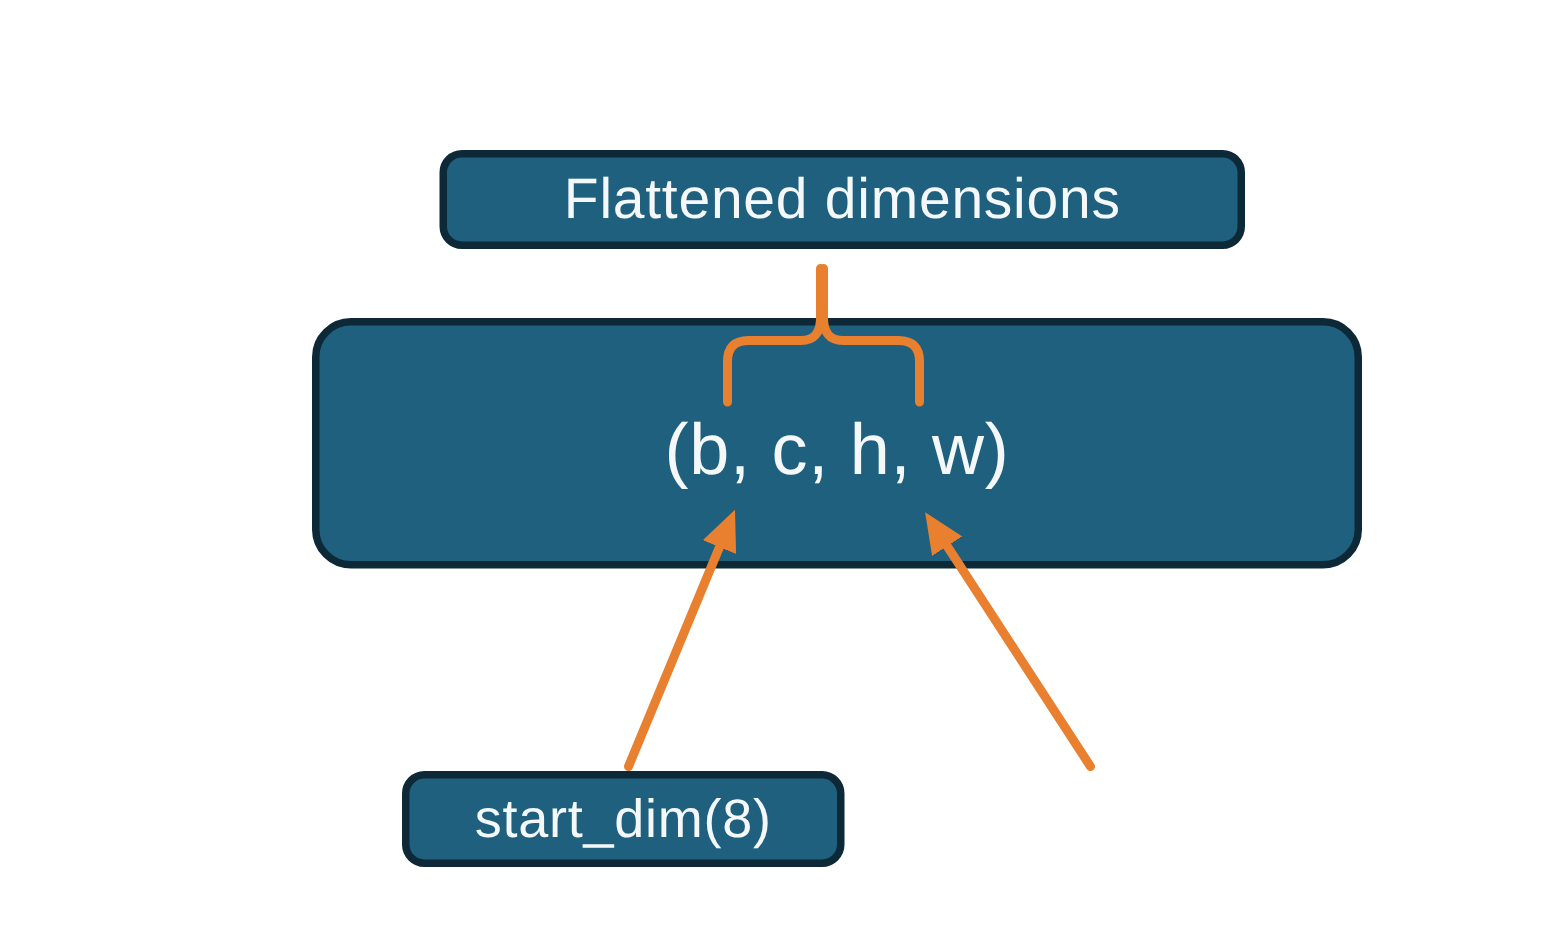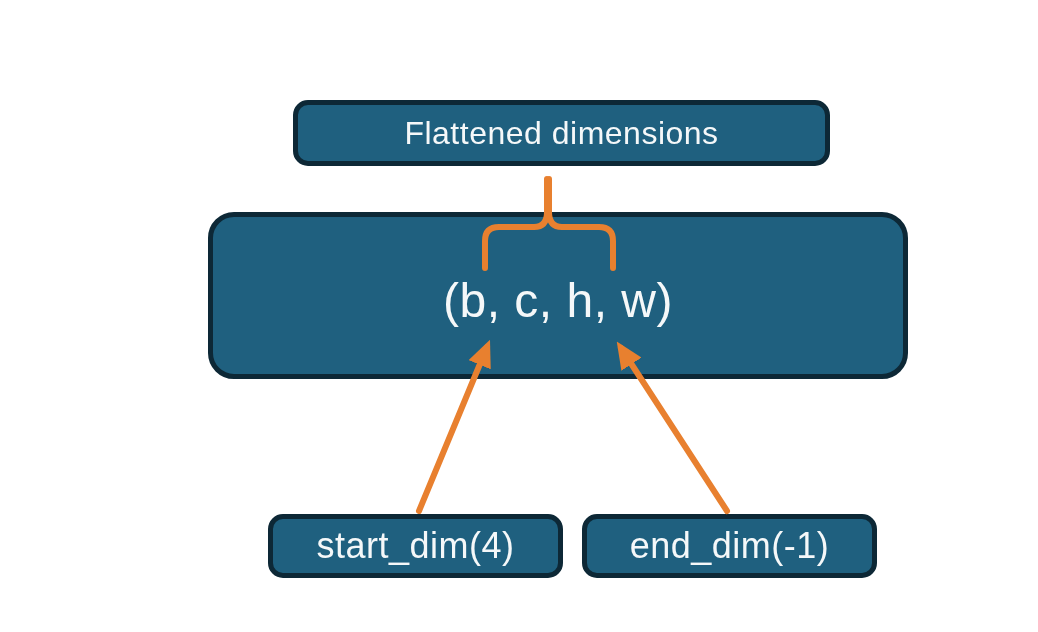--- a/index.html
+++ b/index.html
@@ -26,21 +26,21 @@
     justify-content: center;
     text-align: center;
     letter-spacing: 0.5px;
   }
   .title-box {
     left: 293px;
     top: 100px;
     width: 537px;
     height: 66px;
     border-radius: 15px;
-    font-size: 32px;
+    font-size: 38px;
   }
   .tensor-box {
     left: 178px;
     top: 212px;
     width: 700px;
     height: 167px;
     border-radius: 26px;
     font-size: 48px;
     margin-left: 30px;
   }
@@ -78,26 +78,23 @@
 
   <div class="box title-box">
     <span>Flattened dimensions</span>
   </div>
 
   <div class="box tensor-box">
     <span>(b, c, h, w)</span>
   </div>
 
   <div class="box small-box start-box">
-    <span>start_dim(4)</span>
+    <span>start_dim(8)</span>
   </div>
 
-  <div class="box small-box end-box">
-    <span>end_dim(-1)</span>
-  </div>
 
   <svg class="overlay" viewBox="0 0 1038 632">
     <defs>
       <marker id="ah" markerWidth="4.5" markerHeight="4" refX="3.2" refY="2" orient="auto">
         <polygon class="arrowhead-shape" points="0 0, 4.5 2, 0 4"></polygon>
       </marker>
     </defs>
 
     <path class="orange-stroke" d="M485,268 V241 Q485,227 499,227 H534 Q547,227 547,212 V179
              M549,179 V212 Q549,227 562,227 H599 Q613,227 613,241 V268"></path>

